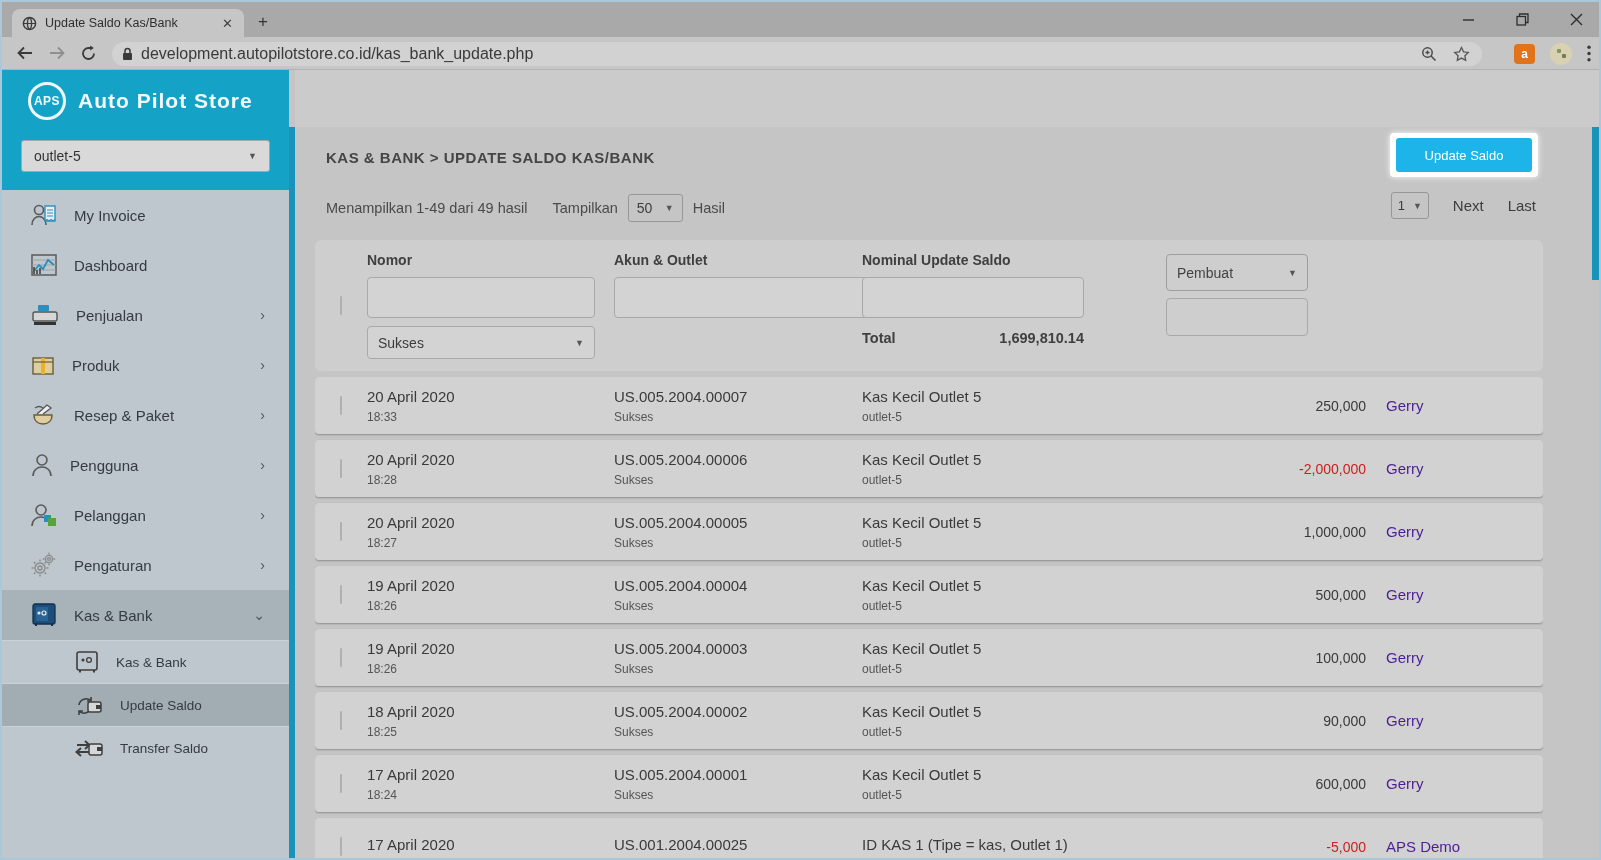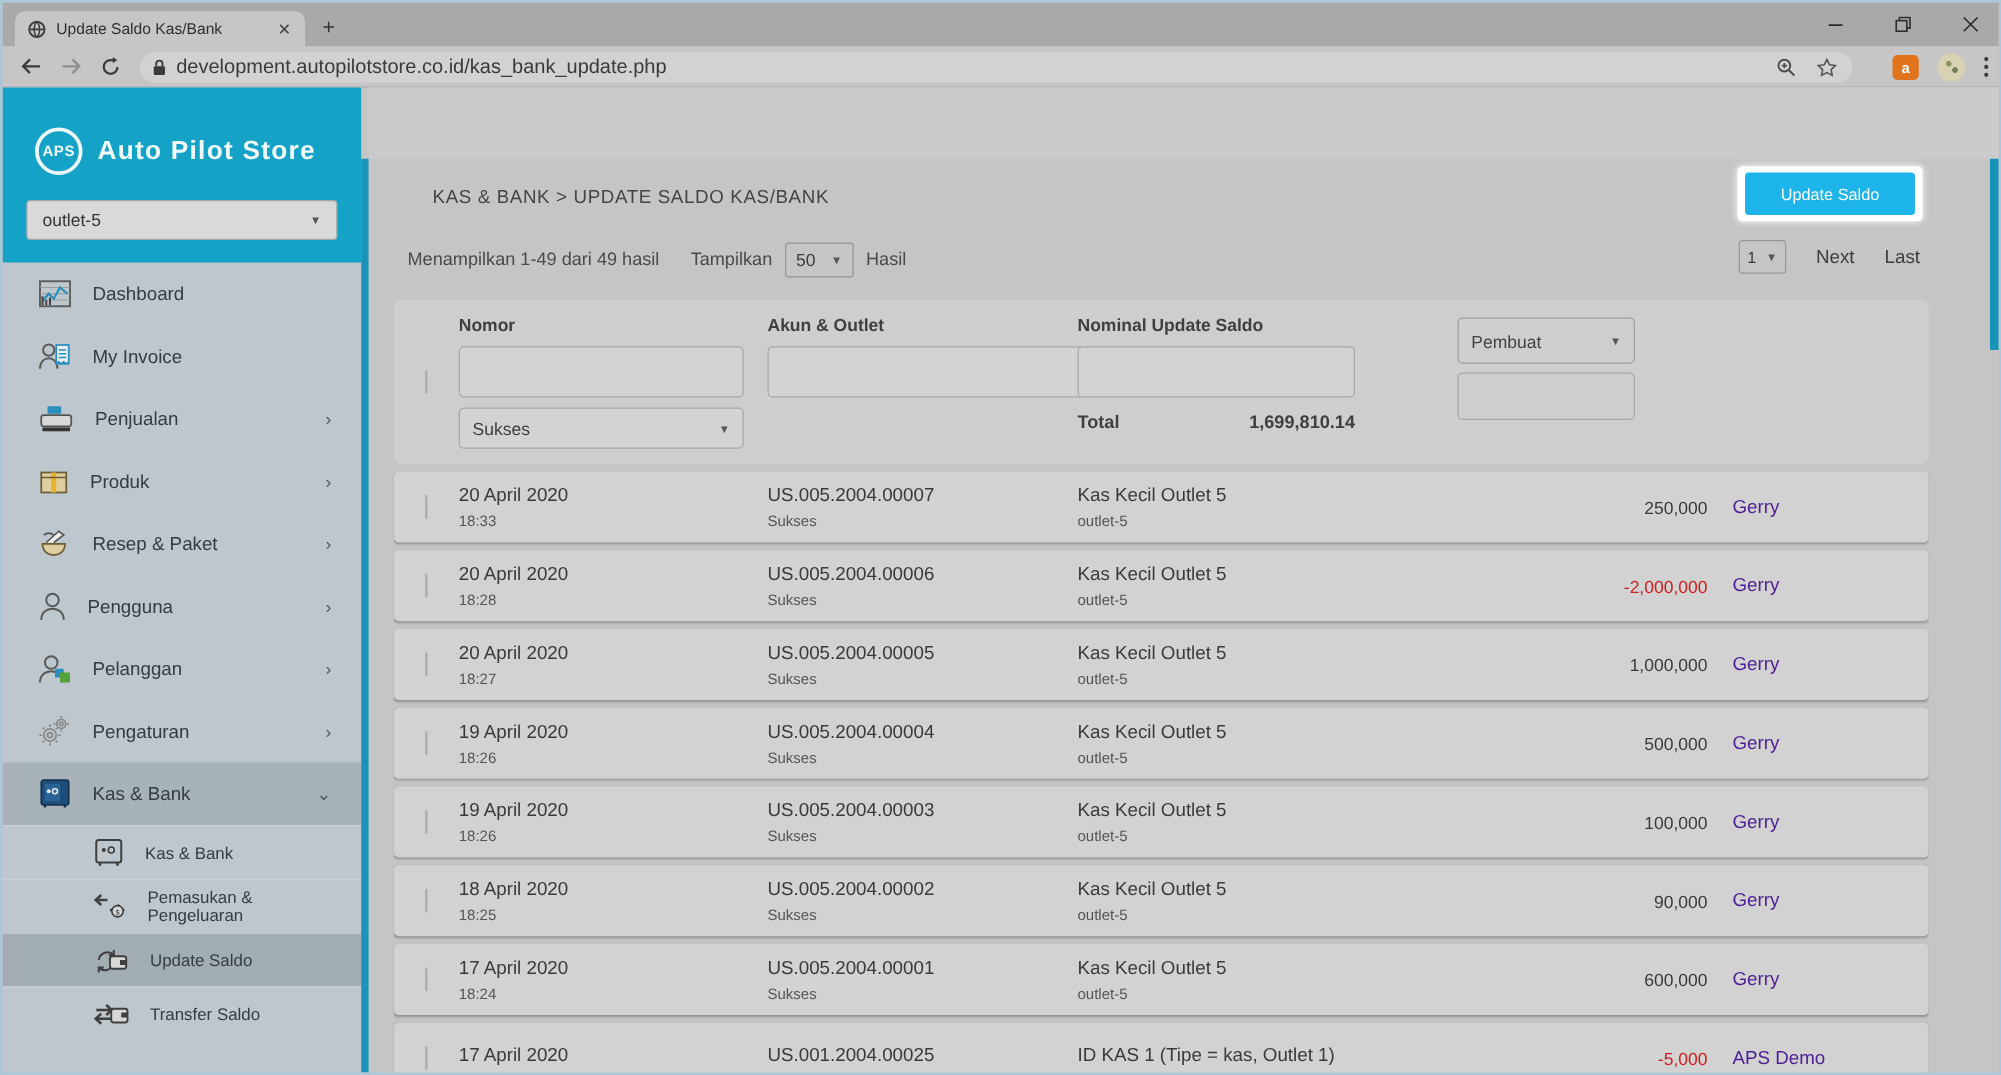--- a/index.html
+++ b/index.html
@@ -35,21 +35,21 @@
   .avatar:after{ content:""; position:absolute; left:5px; top:4px; width:12px; height:14px;
     background:
       radial-gradient(circle at 4px 4px, #8a955f 2px, transparent 2.5px),
       radial-gradient(circle at 9px 9px, #6f7f53 2px, transparent 2.5px); }
 
   
   .app { position:absolute; left:0; top:68px; right:0; bottom:0; }
 
   
   .sidebar { position:absolute; left:0; top:0; width:287px; bottom:0; background:#bdc7cd; }
-  .side-head { background:#14a3c7; padding:24px 0 18px 0; }
+  .side-head { background:#14a3c7; padding:4px 0 18px 0; }
   .brand { display:flex; align-items:center; gap:12px; padding:8px 0 6px 26px; }
   .brand-logo { width:38px; height:38px; border:3px solid #eef7fa; border-radius:50%;
     color:#f2fafc; font-size:12px; font-weight:bold; display:flex; align-items:center;
     justify-content:center; letter-spacing:0.5px; }
   .brand-name { color:#f2fafc; font-size:21px; font-weight:bold; letter-spacing:1px; }
   .outlet-select { margin:14px 19px 0 19px; height:32px; background:#d9d9d9;
     border:1px solid #9fa8ad; border-radius:3px; display:flex; align-items:center;
     justify-content:space-between; padding:0 12px; font-size:14px; color:#333; }
   .logout { color:#eef7fa; font-size:18px; padding:16px 0 0 27px; }
 
@@ -64,22 +64,22 @@
   .submenu-label { font-size:13.5px; color:#343c41; }
   .icon { display:inline-flex; align-items:center; justify-content:center; }
 
   
   .side-strip { position:absolute; left:287px; top:57px; width:6px; bottom:0; background:#1a93bb; }
   .page-scroll { position:absolute; right:0px; top:57px; width:7px; height:153px; background:#1a93bb; }
 
   
   .main { position:absolute; left:293px; top:0; right:0; bottom:0; background:#c5c5c5; }
   .top-strip { position:absolute; left:0; top:0; right:0; height:57px; background:#cbcbcb; }
-  .breadcrumb { position:absolute; left:31px; top:79px; font-size:15px; font-weight:normal;
-    color:#454545; letter-spacing:0.5px;margin-left:20px; }
+  .breadcrumb { position:absolute; left:31px; top:79px; font-size:15px; font-weight:bold;
+    color:#454545; letter-spacing:0.5px; }
   .update-glow { position:absolute; left:1095px; top:63px; width:148px; height:44px;
     background:#ffffff; border-radius:4px; box-shadow:0 0 6px rgba(255,255,255,0.9); }
   .update-btn { position:absolute; left:6px; top:5px; width:136px; height:34px;
     background:#1db4e9; border:none; border-radius:3px; color:#fff; font-size:13px;
     font-family:"Liberation Sans",sans-serif; }
   .results-row { position:absolute; left:31px; top:124px; display:flex; align-items:center;
     font-size:14.5px; color:#4a4a4a; }
   .size-select { width:55px; height:28px; border:1px solid #979797; border-radius:3px;
     background:transparent; display:flex; align-items:center; justify-content:space-between;
     padding:0 8px; font-size:14px; color:#3d3d3d; margin:0 10px; }
@@ -227,41 +227,41 @@
           <span class="brand-name">Auto Pilot Store</span>
         </div>
         <div class="outlet-select">
           <span>outlet-5</span>
           <span class="sel-caret">▼</span>
         </div>
       </div>
       <div class="menu">
           <div class="menu-item">
             <span class="icon">
-              <svg width="28" height="24" viewBox="0 0 28 24">
-                <rect x="2" y="2" width="24" height="20" fill="none" stroke="#5a5a5a" stroke-width="1.5"></rect>
-                <path d="M2 7 h24 M2 12 h24 M2 17 h24" stroke="#9a9a9a" stroke-width="0.8"></path>
-                <path d="M4 18 l5-6 4 4 5-9 6 5" fill="none" stroke="#2a8fbf" stroke-width="1.8"></path>
-                <path d="M4 21 v-7 M7 21 v-4 M10 21 v-6" stroke="#444" stroke-width="1.6"></path>
-              </svg>
-            </span>
-            <span class="menu-label">Dashboard</span>
-            <span class="menu-chevron"></span>
-          </div>
-          <div class="menu-item">
-            <span class="icon">
               <svg width="28" height="26" viewBox="0 0 28 26">
                 <circle cx="9" cy="8" r="4.5" fill="none" stroke="#5a5a5a" stroke-width="1.6"></circle>
                 <path d="M2 23 c0-6 4-8.5 7-8.5 s7 2.5 7 8.5" fill="none" stroke="#5a5a5a" stroke-width="1.6"></path>
                 <rect x="15" y="4" width="10" height="15" fill="#e9eef1" stroke="#2a8fbf" stroke-width="1.4"></rect>
                 <path d="M17 8 h6 M17 11 h6 M17 14 h6" stroke="#2a8fbf" stroke-width="1.2"></path>
                 <path d="M15 19 l2-1.6 2 1.6 2-1.6 2 1.6 2-1.6" fill="none" stroke="#2a8fbf" stroke-width="1.2"></path>
               </svg>
             </span>
             <span class="menu-label">My Invoice</span>
+            <span class="menu-chevron"></span>
+          </div>
+          <div class="menu-item">
+            <span class="icon">
+              <svg width="28" height="24" viewBox="0 0 28 24">
+                <rect x="2" y="2" width="24" height="20" fill="none" stroke="#5a5a5a" stroke-width="1.5"></rect>
+                <path d="M2 7 h24 M2 12 h24 M2 17 h24" stroke="#9a9a9a" stroke-width="0.8"></path>
+                <path d="M4 18 l5-6 4 4 5-9 6 5" fill="none" stroke="#2a8fbf" stroke-width="1.8"></path>
+                <path d="M4 21 v-7 M7 21 v-4 M10 21 v-6" stroke="#444" stroke-width="1.6"></path>
+              </svg>
+            </span>
+            <span class="menu-label">Dashboard</span>
             <span class="menu-chevron"></span>
           </div>
           <div class="menu-item">
             <span class="icon">
               <svg width="30" height="24" viewBox="0 0 30 24">
                 <rect x="8" y="2" width="11" height="6" rx="1" fill="#2a8fbf"></rect>
                 <rect x="3" y="9" width="24" height="9" rx="2" fill="#d7d7d7" stroke="#555" stroke-width="1.4"></rect>
                 <rect x="4" y="19" width="22" height="3" fill="#333"></rect>
               </svg>
             </span>
@@ -344,31 +344,20 @@
           <div class="submenu-item">
             <span class="icon">
               <svg width="26" height="24" viewBox="0 0 26 24">
                 <rect x="3" y="2" width="20" height="18" rx="2" fill="none" stroke="#3f3f3f" stroke-width="1.6"></rect>
                 <circle cx="9" cy="10" r="1.6" fill="#3f3f3f"></circle>
                 <circle cx="15" cy="10" r="2.4" fill="none" stroke="#3f3f3f" stroke-width="1.3"></circle>
                 <path d="M6 20 v2.5 M20 20 v2.5" stroke="#3f3f3f" stroke-width="2"></path>
               </svg>
             </span>
             <span class="submenu-label">Kas &amp; Bank</span>
-          </div>
-          <div class="submenu-item">
-            <span class="icon">
-              <svg width="28" height="22" viewBox="0 0 28 22">
-                <path d="M12 6 H3 M7 2 L2.5 6 L7 10" fill="none" stroke="#3f3f3f" stroke-width="2"></path>
-                <path d="M14 14 H24 M20 10 L24.5 14 L20 18" fill="none" stroke="#3f3f3f" stroke-width="2"></path>
-                <circle cx="20" cy="15" r="4.5" fill="#d7d7d7" stroke="#3f3f3f" stroke-width="1.3"></circle>
-                <text x="20" y="18" font-size="6" text-anchor="middle" fill="#3f3f3f">$</text>
-              </svg>
-            </span>
-            <span class="submenu-label">Pemasukan &amp; Pengeluaran</span>
           </div>
           <div class="submenu-item active">
             <span class="icon">
               <svg width="30" height="24" viewBox="0 0 30 24">
                 <path d="M5 12 a7 7 0 0 1 12-4 M17 4 v4 h-4" fill="none" stroke="#3f3f3f" stroke-width="1.6"></path>
                 <path d="M17 14 a7 7 0 0 1-12 4 M5 22 v-4 h4" fill="none" stroke="#3f3f3f" stroke-width="1.6"></path>
                 <rect x="14" y="9" width="13" height="10" rx="2" fill="#d7d7d7" stroke="#3f3f3f" stroke-width="1.5"></rect>
                 <rect x="22" y="12" width="5" height="4" fill="#3f3f3f"></rect>
               </svg>
             </span>

